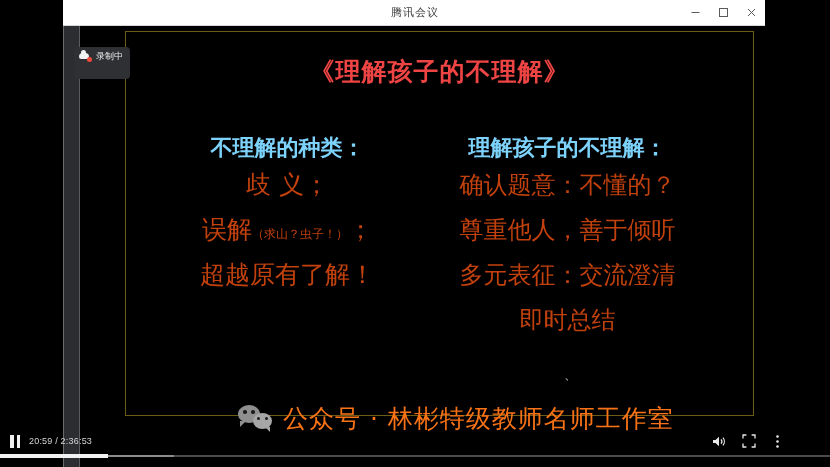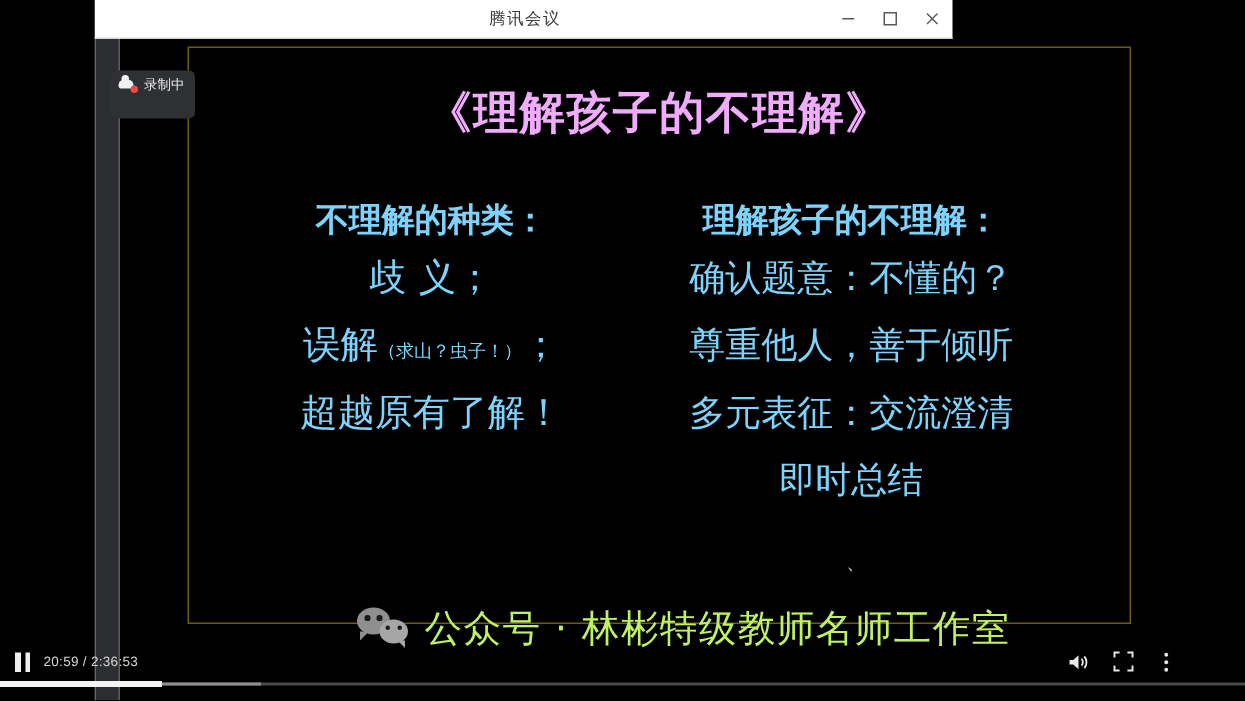--- a/index.html
+++ b/index.html
@@ -32,21 +32,21 @@
     height: 467px;
     background: #000;
     overflow: hidden;
   }
 
   
   #titlebar {
     position: absolute;
     left: 0;
     top: 0;
-    width: 572px;
+    width: 702px;
     height: 26px;
     background: #ffffff;
     border-bottom: 1px solid #d8d8d8;
     display: flex;
     align-items: center;
     box-sizing: border-box;
   }
   #titlebar-title {
     flex: 1;
     text-align: center;
@@ -125,24 +125,24 @@
     background: #000000;
     border: 1px solid #6b5d16;
     box-sizing: border-box;
     overflow: hidden;
   }
   #slide-title {
     position: absolute;
     left: 0; right: 0;
     top: 23px;
     text-align: center;
-    color: #f0abfc;
+    color: #ef4444;
     font-family: "DejaVu Sans", "Liberation Sans", sans-serif;
     font-weight: bold;
-    font-size: 30px;
+    font-size: 25px;
     letter-spacing: 1px;
     white-space: nowrap;
   }
 
   #columns {
     position: absolute;
     left: 0; right: 0;
     top: 104px;
     display: flex;
     justify-content: center;
@@ -154,21 +154,21 @@
 
   .col-head {
     color: #7dd3fc;
     font-family: "DejaVu Sans", "Liberation Sans", sans-serif;
     font-weight: bold;
     font-size: 22px;
     line-height: 1.1;
     white-space: nowrap;
   }
   .col-line {
-    color: #7dd3fc;
+    color: #c2410c;
     font-family: "DejaVu Serif", "Liberation Serif", serif;
     font-size: 25px;
     line-height: 1.55;
     margin-top: 6px;
     white-space: nowrap;
   }
   .col-left .col-line:first-of-type { margin-top: 10px; }
   .col-right .col-line { font-size: 24px; line-height: 1.62; }
   .small-note {
     font-size: 12px;
@@ -187,21 +187,21 @@
   #watermark {
     position: absolute;
     left: 238px;
     top: 402px;
     display: flex;
     align-items: center;
     gap: 11px;
     z-index: 4;
   }
   #watermark .wm-text {
-    color: #bef264;
+    color: #f97316;
     font-size: 25px;
     font-family: "DejaVu Sans", "Liberation Sans", sans-serif;
     letter-spacing: 1px;
     white-space: nowrap;
   }
   .wechat-icon { position: relative; width: 34px; height: 27px; }
   .wechat-icon .b1 {
     position: absolute; left: 0; top: 0;
     width: 22px; height: 18px;
     background: #8f8f8f; border-radius: 50%;

